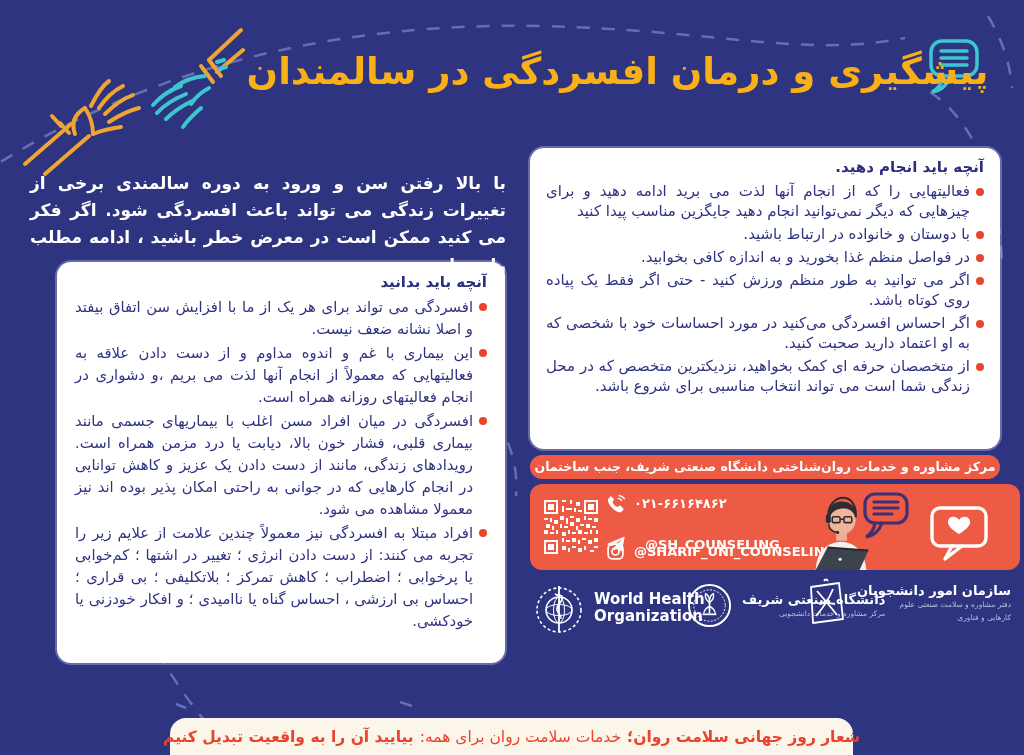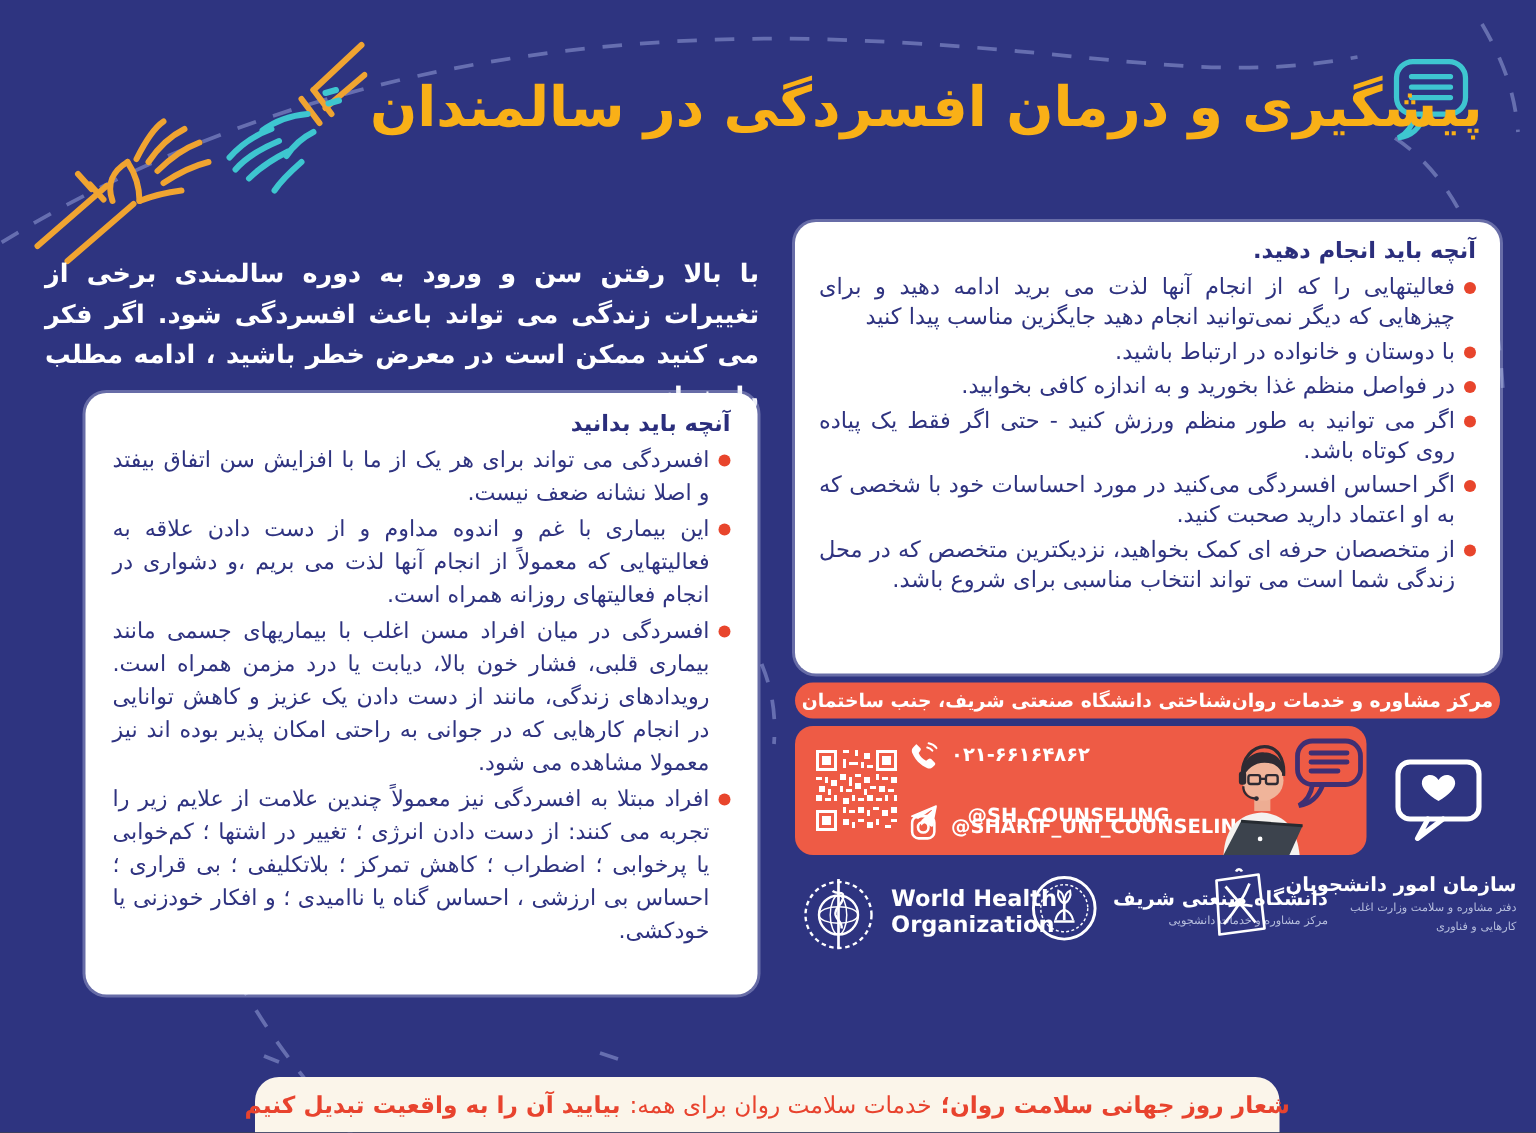--- a/index.html
+++ b/index.html
@@ -54,21 +54,21 @@
   
   .band {
     position:absolute; left:530px; top:455px; width:470px; height:24px;
     background:#ee5b45; border-radius:12px; color:#fff;
     font-size:12.5px; font-weight:bold; line-height:24px;
     direction:rtl; text-align:center;
   }
 
   
   .contact {
-    position:absolute; left:530px; top:484px; width:381px; height:86px;
+    position:absolute; left:530px; top:484px; width:490px; height:86px;
     background:#ee5b45; border-radius:12px;
   }
   .qr { position:absolute; left:12px; top:14px; }
   .crow {
     position:absolute; left:76px; display:flex; align-items:center; gap:9px;
     color:#fff; font-weight:bold; font-size:13px; direction:ltr;
   }
   .crow-phone { top:10px; }
   .crow-tg    { top:51px;gap:20px; }
   .crow-ig    { top:58px; }
@@ -346,21 +346,21 @@
       <g fill="none" stroke="#fff" stroke-width="1.8" stroke-linejoin="round">
         <path d="M7,9 L35,5 L39,41 L9,45 Z"></path>
         <path d="M13,13 C19,20 26,28 33,37"></path>
         <path d="M29,11 C25,21 19,30 12,38"></path>
         <path d="M15,26 C20,25 26,25 31,26"></path>
         <path d="M20,3 C21,1 23,1 24,3"></path>
       </g>
     </svg>
     <div class="fa-logo-text">
       <div class="fa-logo-title">سازمان امور دانشجویان</div>
-      <div class="fa-logo-sub">دفتر مشاوره و سلامت وزارت اغلب</div>
+      <div class="fa-logo-sub">دفتر مشاوره و سلامت صنعتی علوم</div>
       <div class="fa-logo-sub">کارهایی و فناوری</div>
     </div>
   </div>
 
   <footer class="banner">
     <span class="bold">شعار روز جهانی سلامت روان؛</span>
     <span>خدمات سلامت روان برای همه:</span>
     <span class="bold">بیایید آن را به واقعیت تبدیل کنیم</span>
   </footer>
 

